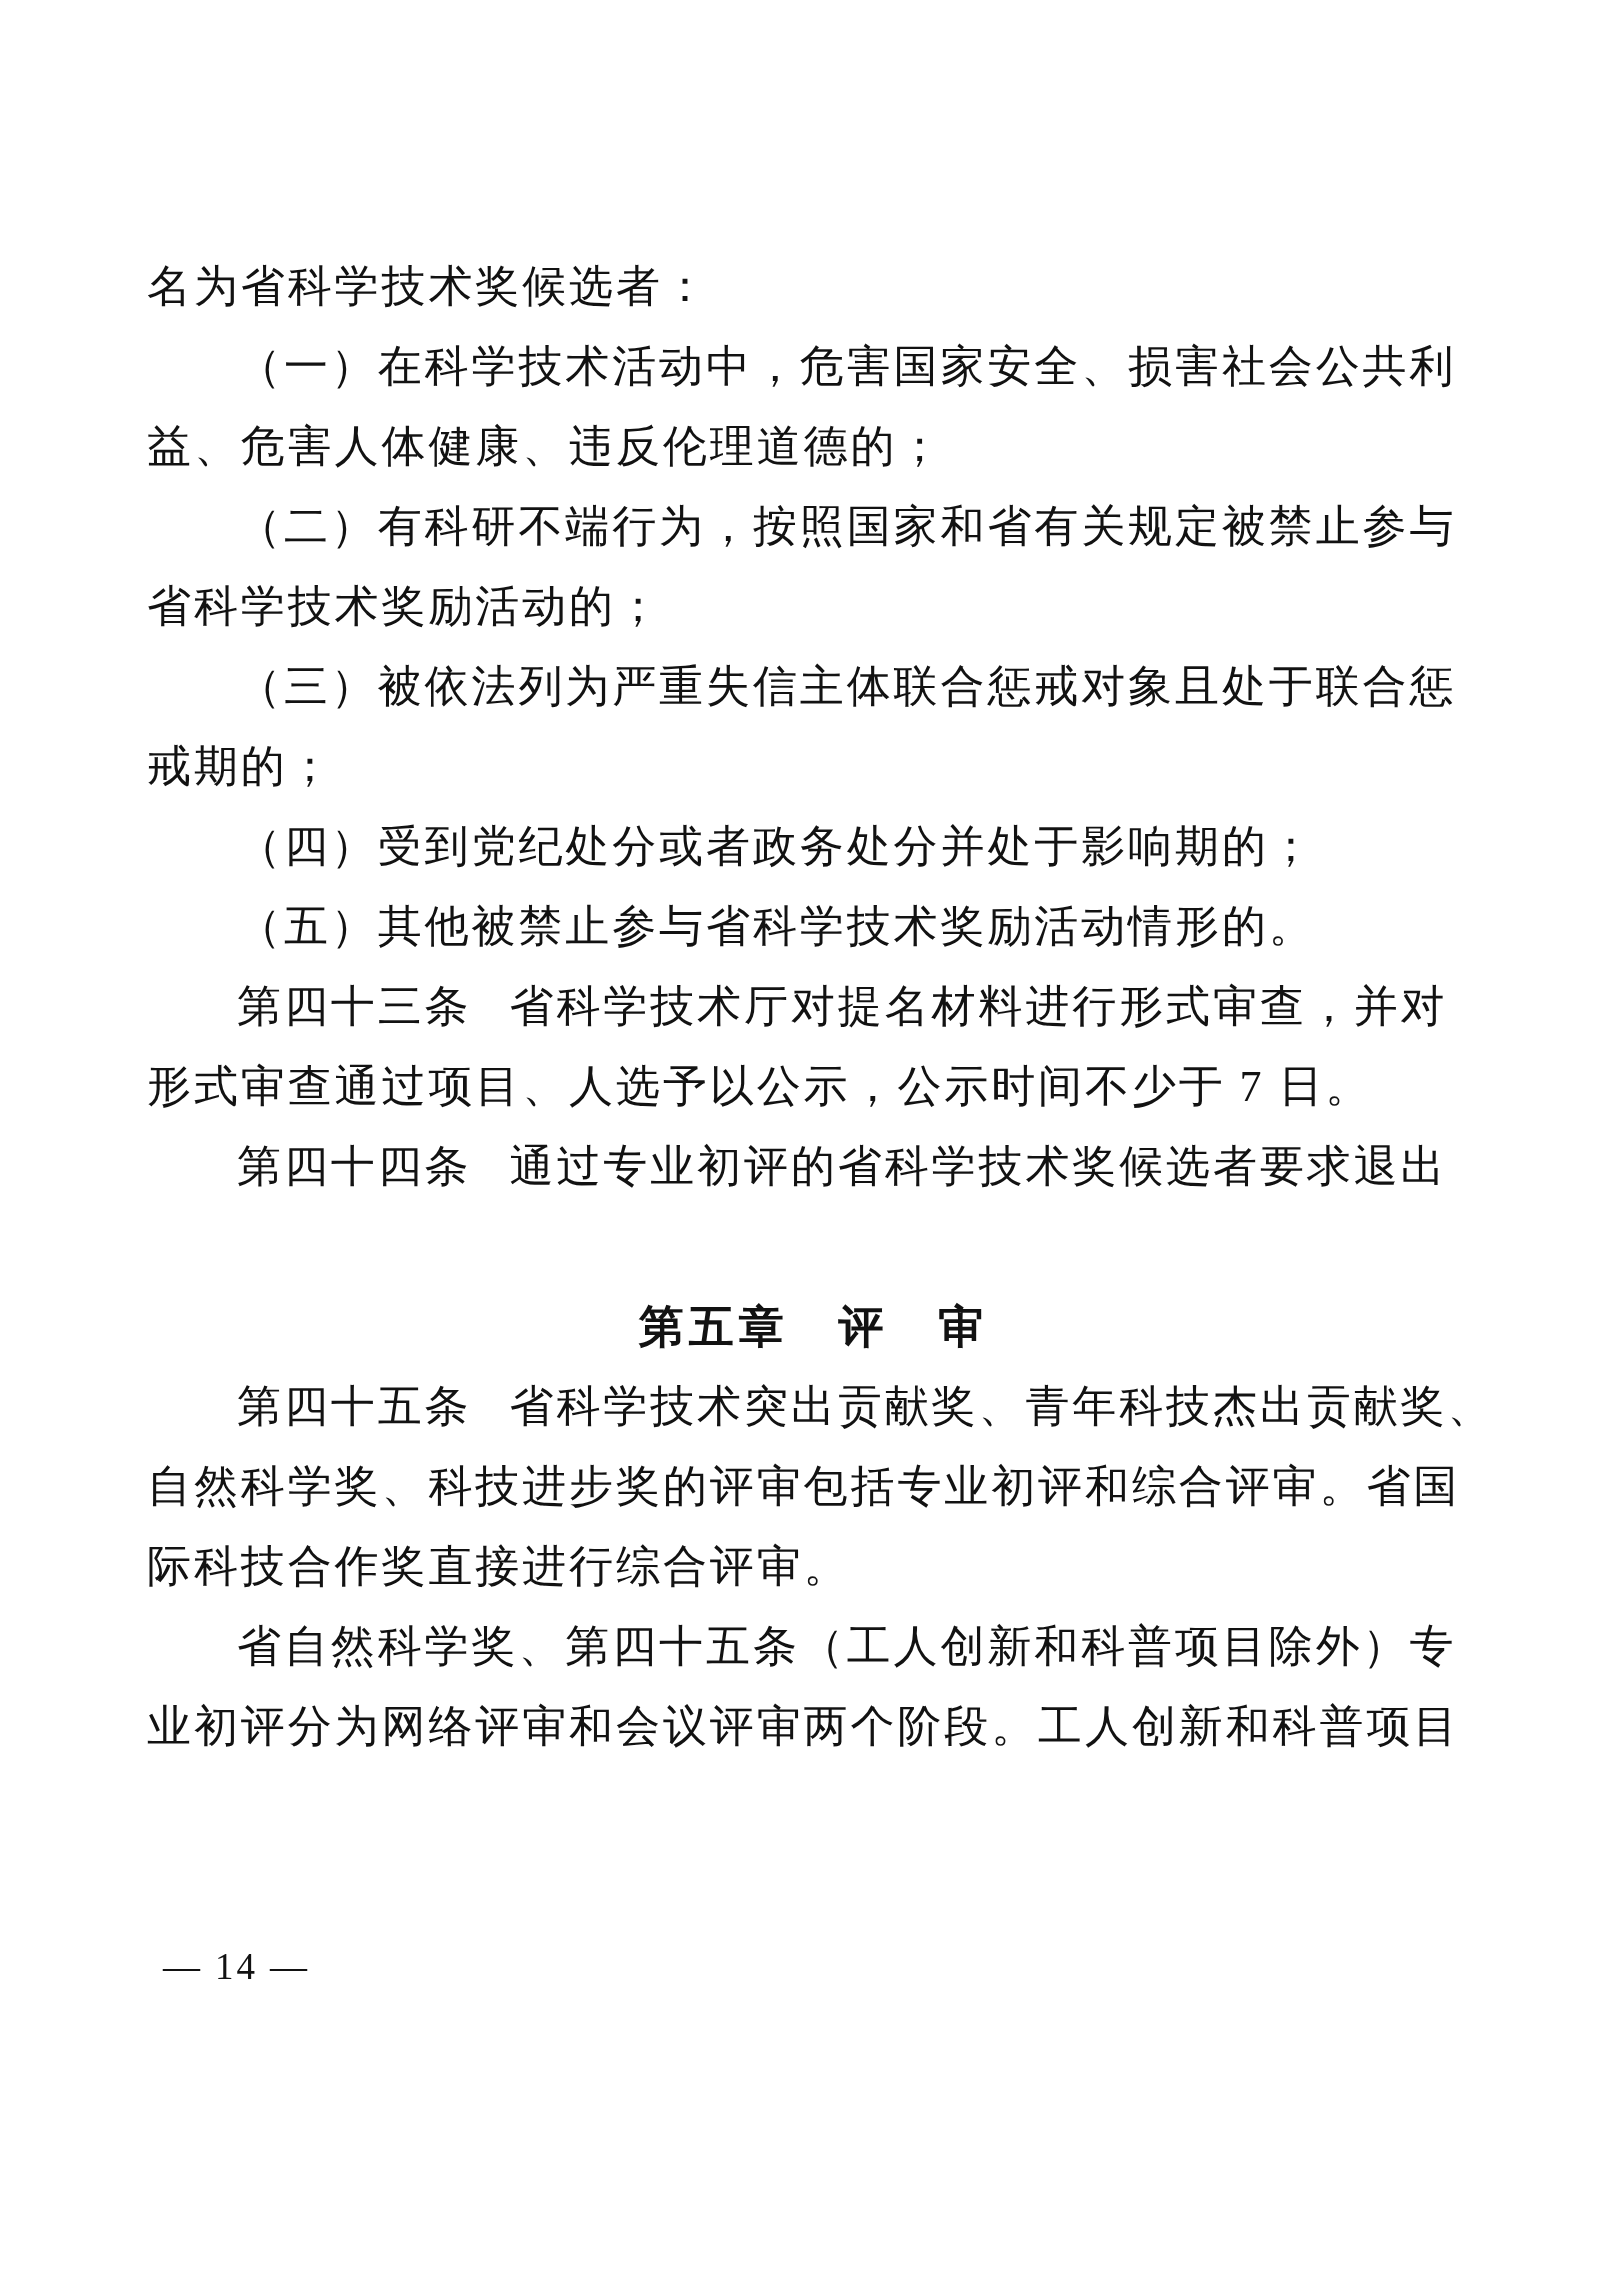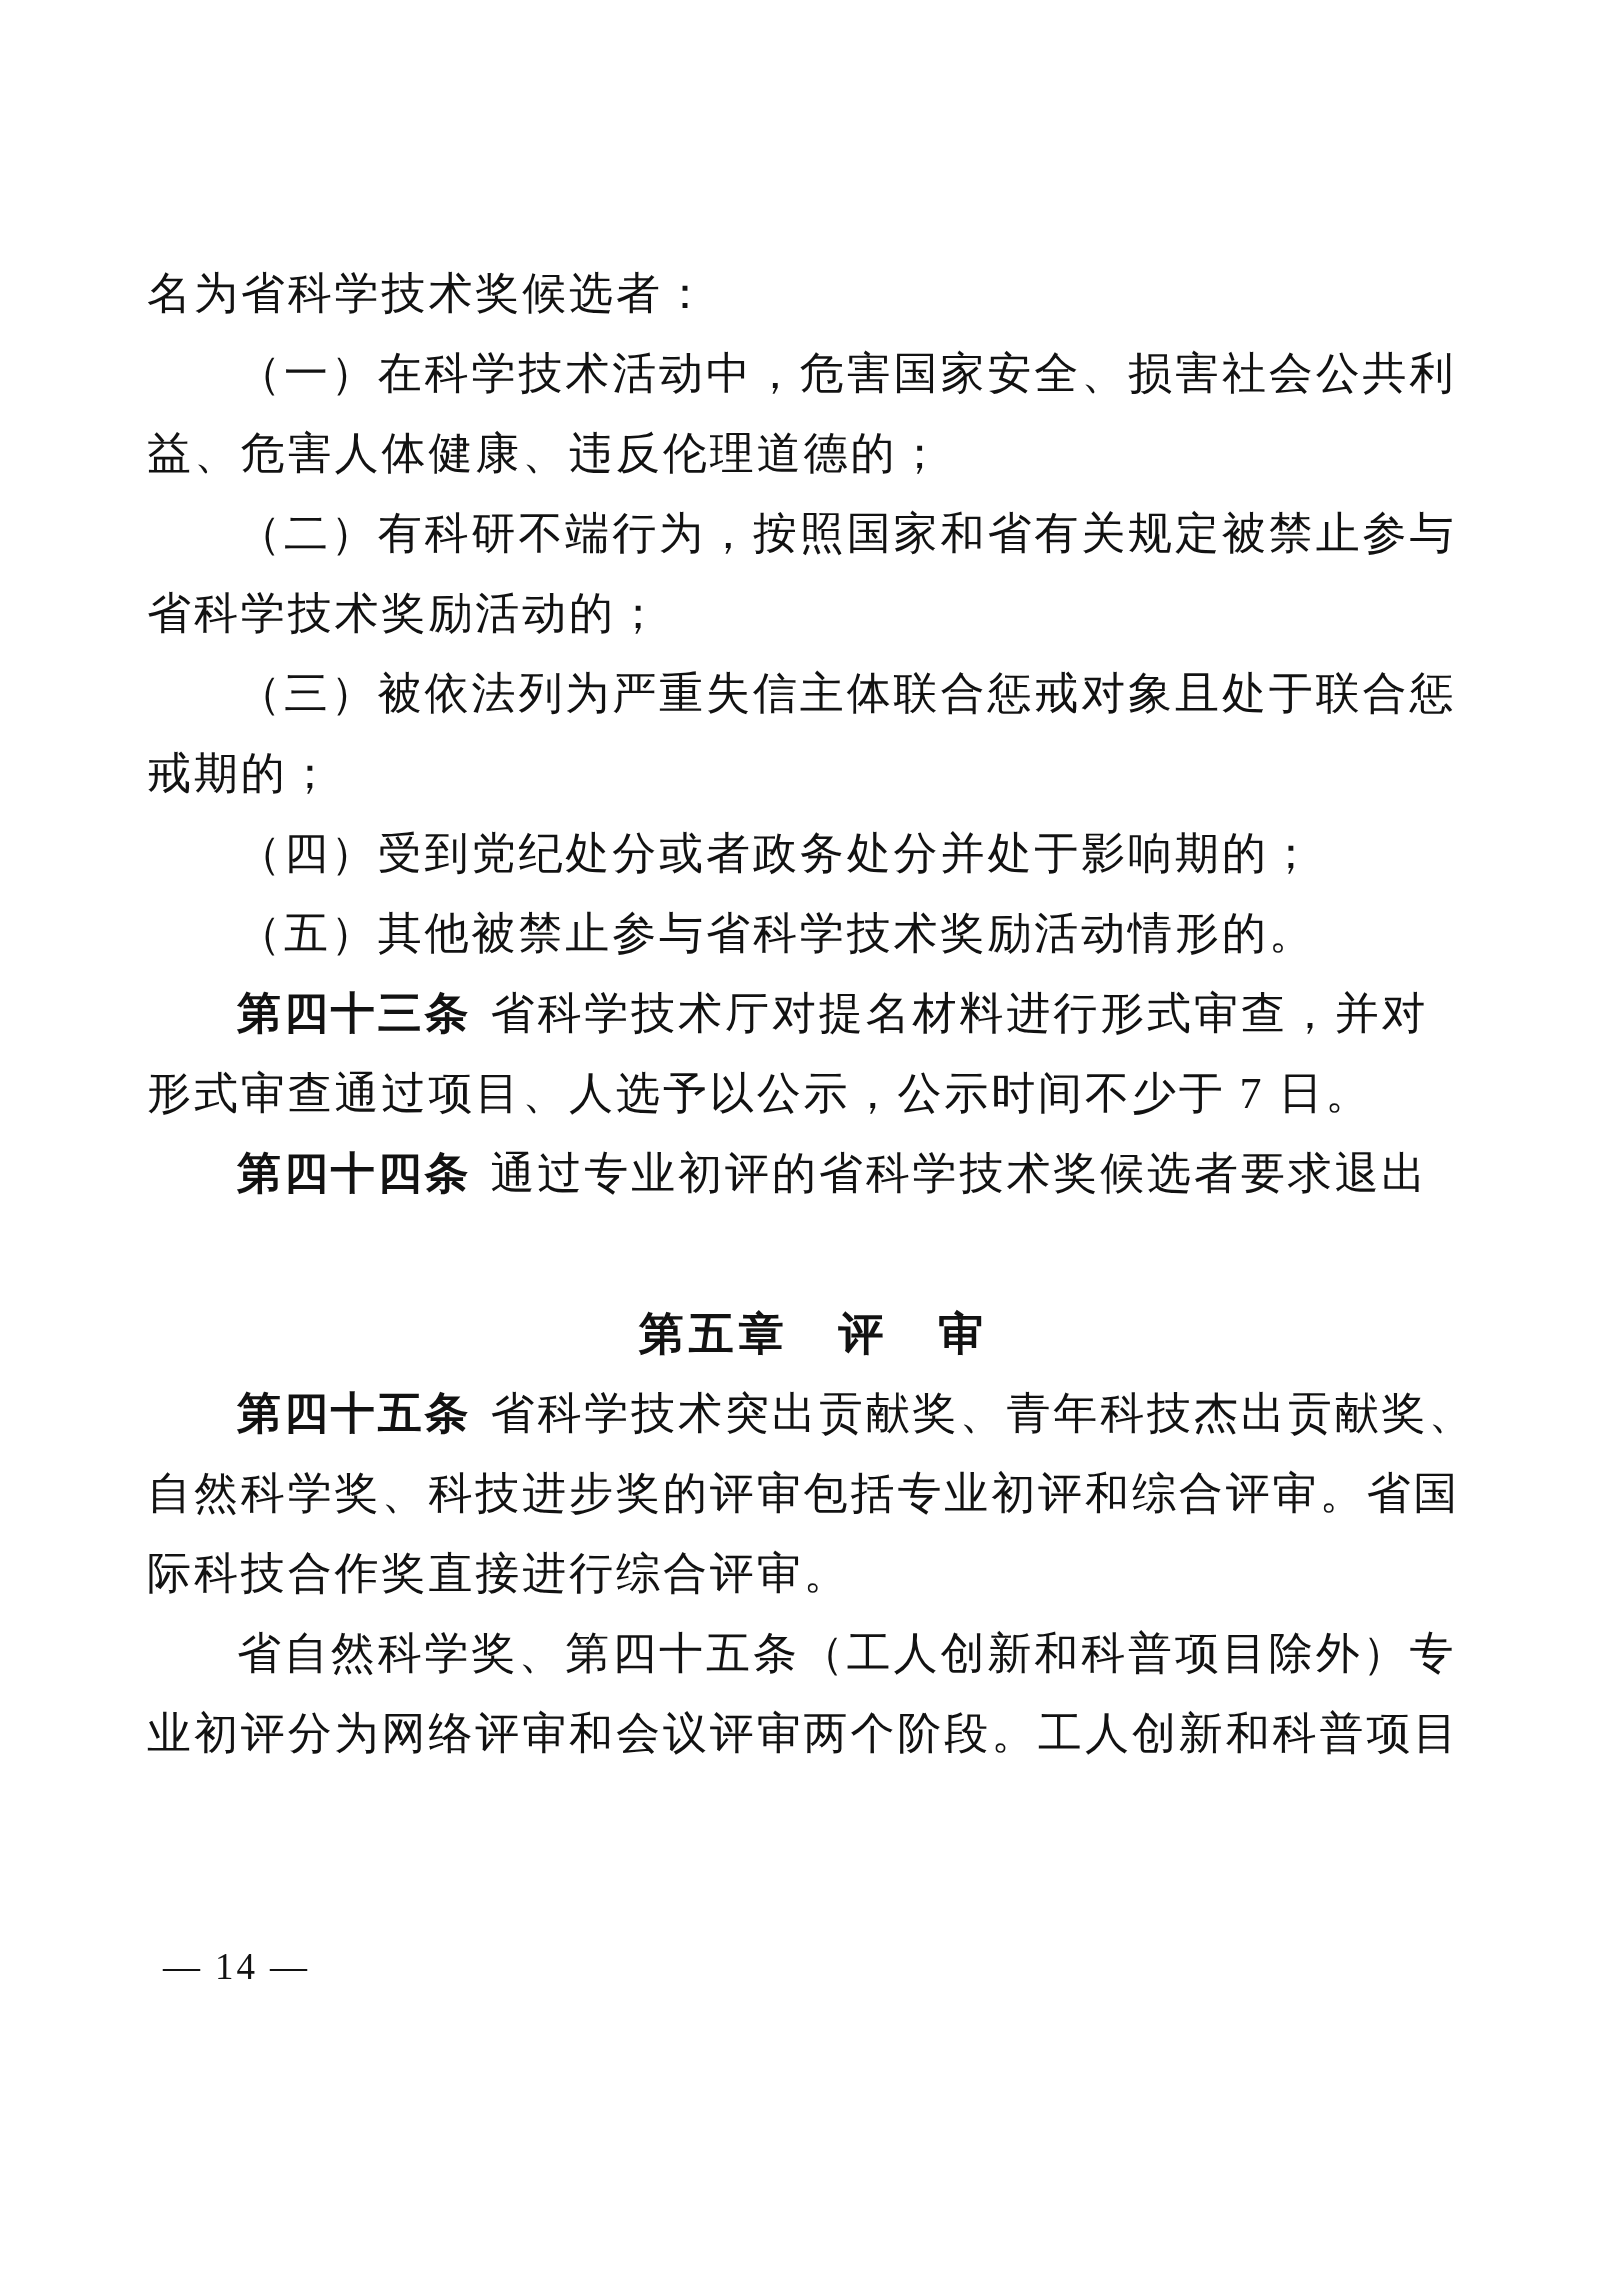--- a/index.html
+++ b/index.html
@@ -8,34 +8,34 @@
     width: 1621px;
     height: 2293px;
     background: #ffffff;
     overflow: hidden;
     font-family: "Liberation Serif", "DejaVu Serif", serif;
     color: #121212;
   }
   .content {
     position: absolute;
     left: 147px;
-    top: 254px;
+    top: 247px;
     width: 1333px;
   }
   .line {
     height: 80px;
     line-height: 80px;
     font-size: 44px;
     letter-spacing: 2.9px;
     white-space: nowrap;
   }
   .line.indent { text-indent: 90px; }
   .lead {
-    font-weight: bold;
-    margin-right: 19px;
+    font-weight: normal;
+    margin-right: 38px;
   }
   .heading {
     margin-top: 80px;
     text-align: center;
     text-indent: 0;
     font-weight: bold;
     font-size: 45px;
     letter-spacing: 4.9px;
   }
   .footer {

